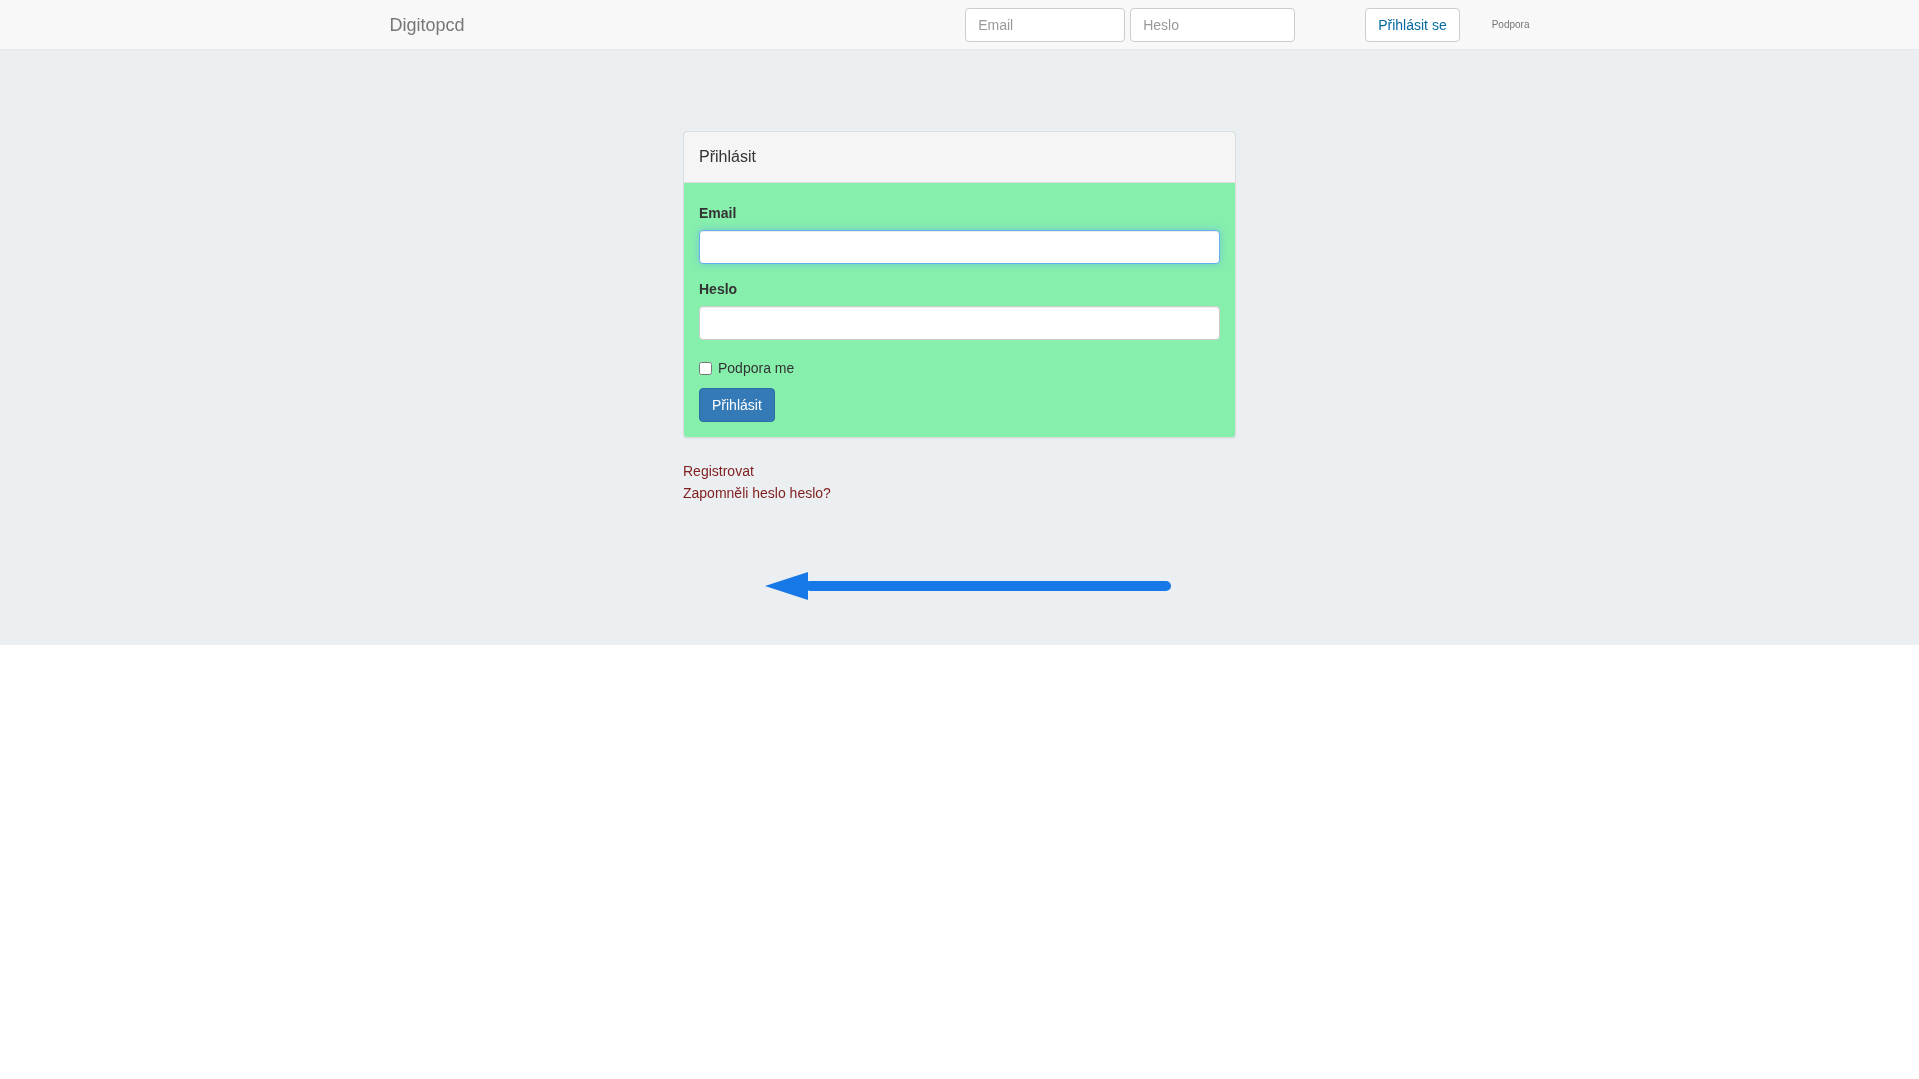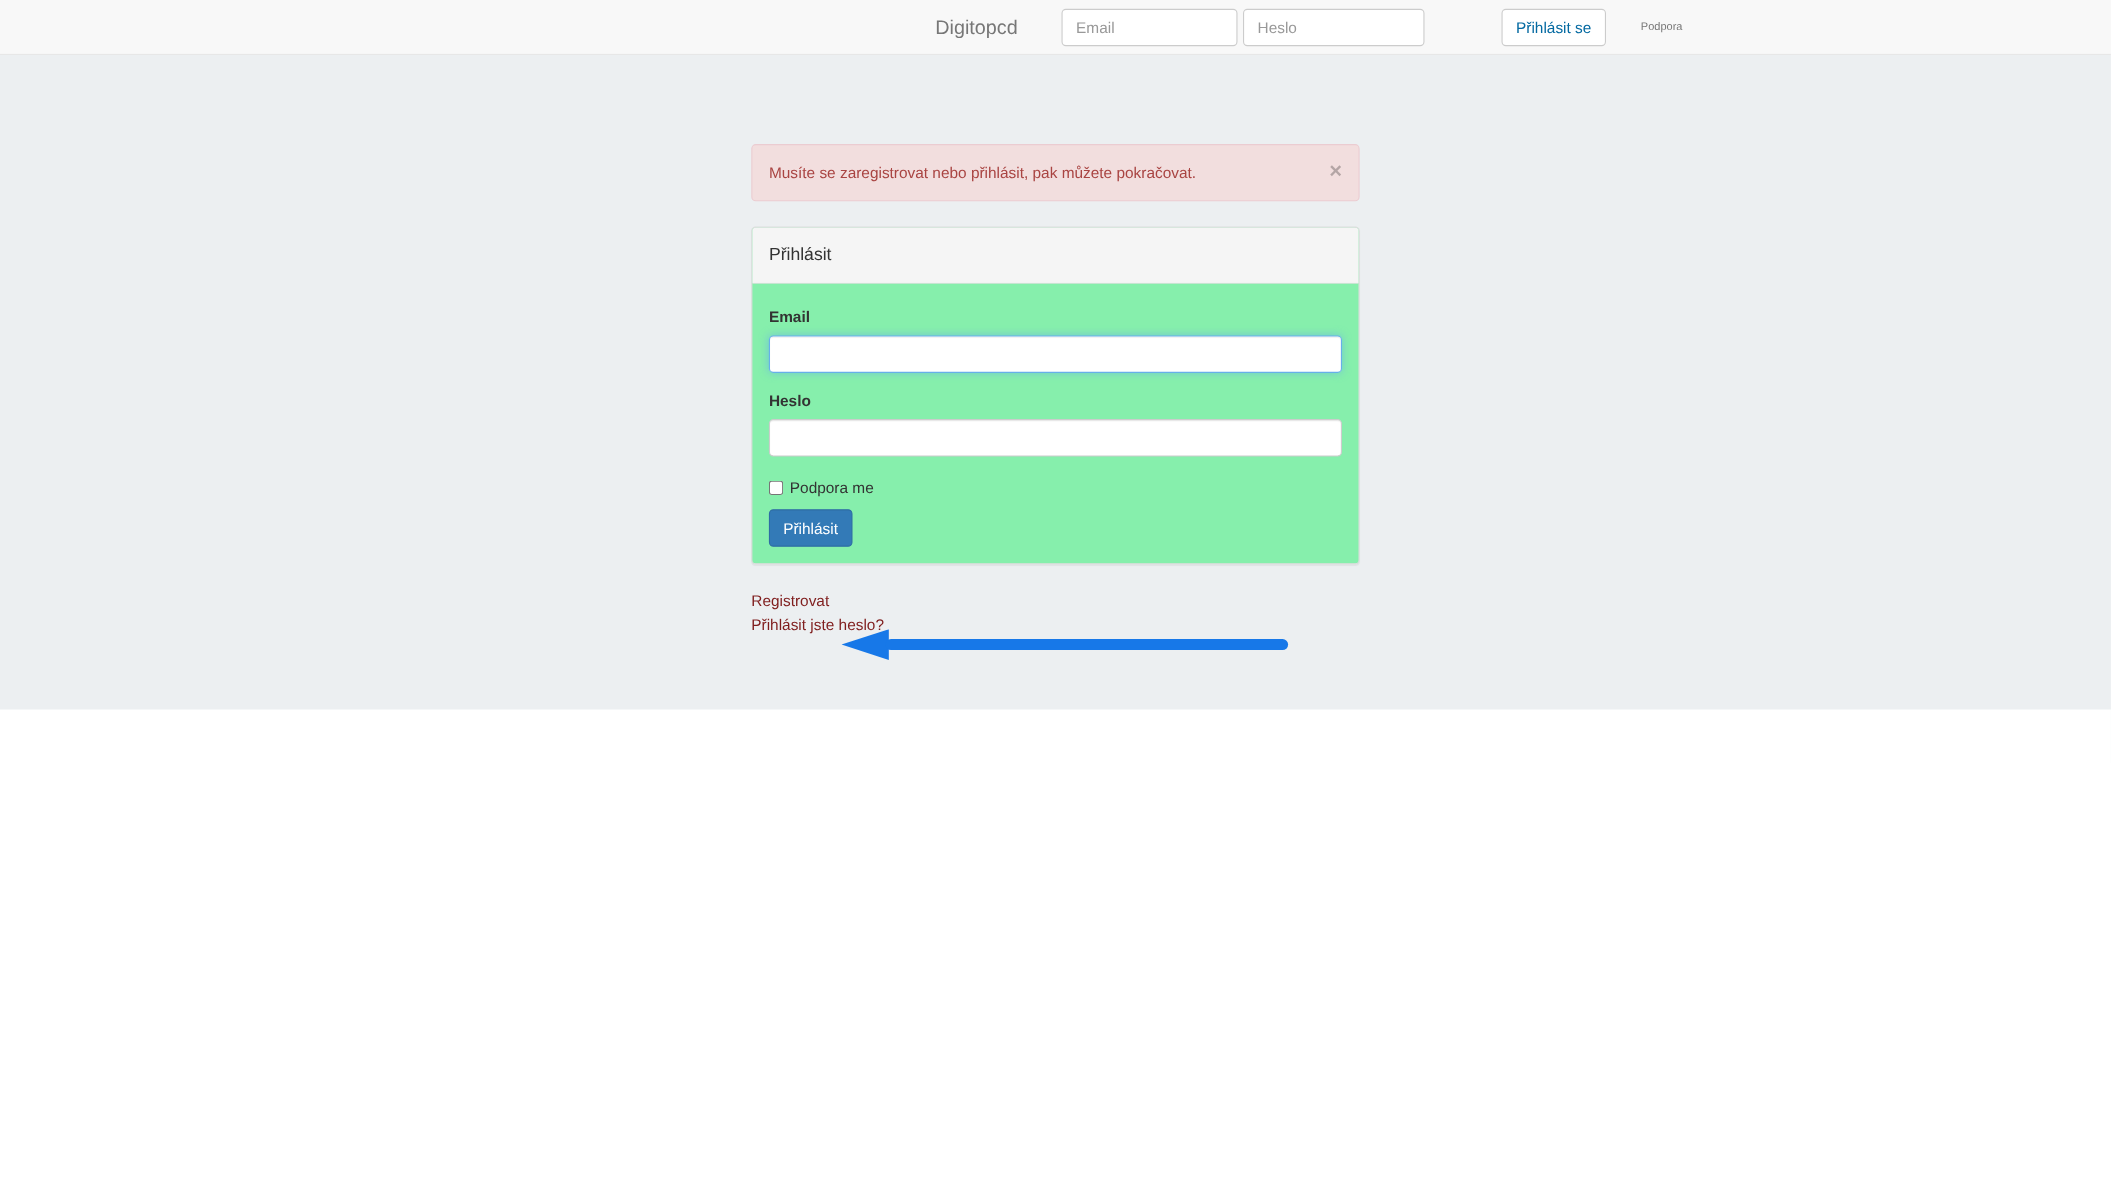--- a/index.html
+++ b/index.html
@@ -19,21 +19,21 @@
     background: #f8f8f8;
     border-bottom: 1px solid #e7e7e7;
   }
   .navbar-container {
     width: 1170px;
     margin: 0 auto;
     padding: 0 15px;
     height: 100%;
     display: flex;
     align-items: center;
-    justify-content: flex-end;
+    justify-content: space-between;
     gap: 40px;
   }
   .navbar-brand {
     font-size: 18px;
     color: #777;
     text-decoration: none;
     line-height: 50px;
   }
   .navbar-right {
     display: flex;
@@ -205,24 +205,20 @@
       <input type="password" class="form-control nav-password" placeholder="Heslo" style="">
       <button class="btn-default">Přihlásit se</button>
       <a href="#" class="nav-support">Podpora</a>
     </div>
   </div>
 </nav>
 
 <div class="page-section">
   <div class="content-col">
 
-    <div class="alert">
-      <span>Musíte se zaregistrovat nebo přihlásit, pak můžete pokračovat.</span>
-      <button class="close">×</button>
-    </div>
 
     <div class="panel">
       <div class="panel-heading">Přihlásit</div>
       <div class="panel-body">
 
         <div class="form-group">
           <label>Email</label>
           <input type="email" class="focused" value="" style="">
         </div>
 
@@ -235,21 +231,21 @@
           <input type="checkbox" style="">
           <span>Podpora me</span>
         </div>
 
         <button class="btn-primary">Přihlásit</button>
       </div>
     </div>
 
     <div class="links-block">
       <a href="#">Registrovat</a>
-      <a href="#">Přihlásit jste heslo?</a>
+      <a href="#">Zapomněli heslo heslo?</a>
     </div>
   </div>
 
   <svg class="annotation-arrow" width="410" height="28" viewBox="0 0 410 28" fill="#1778e8">
     <polygon points="0,14 43,0 43,28"></polygon>
     <rect x="40" y="9" width="366" height="10" rx="5"></rect>
   </svg>
 </div>
 
 </body></html>

